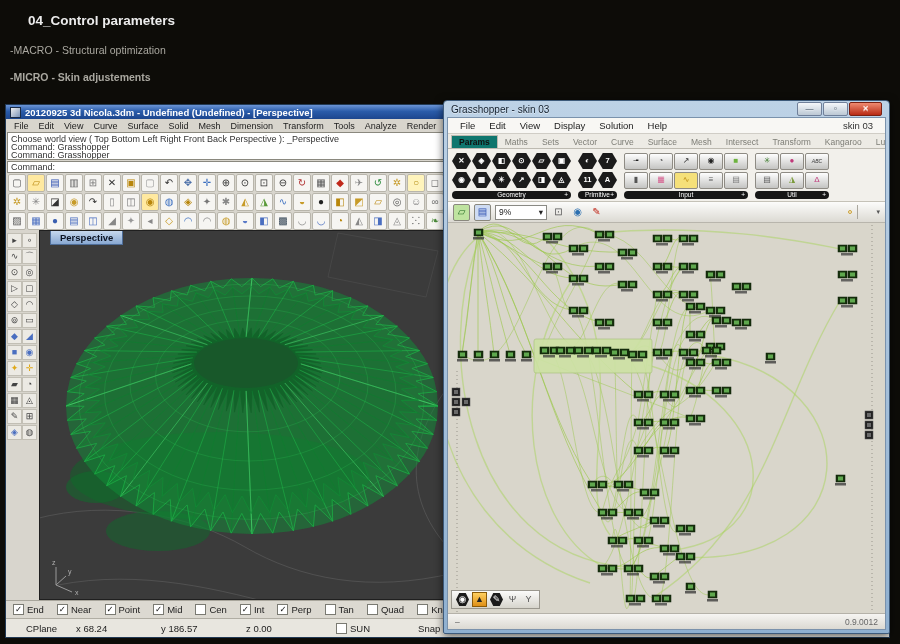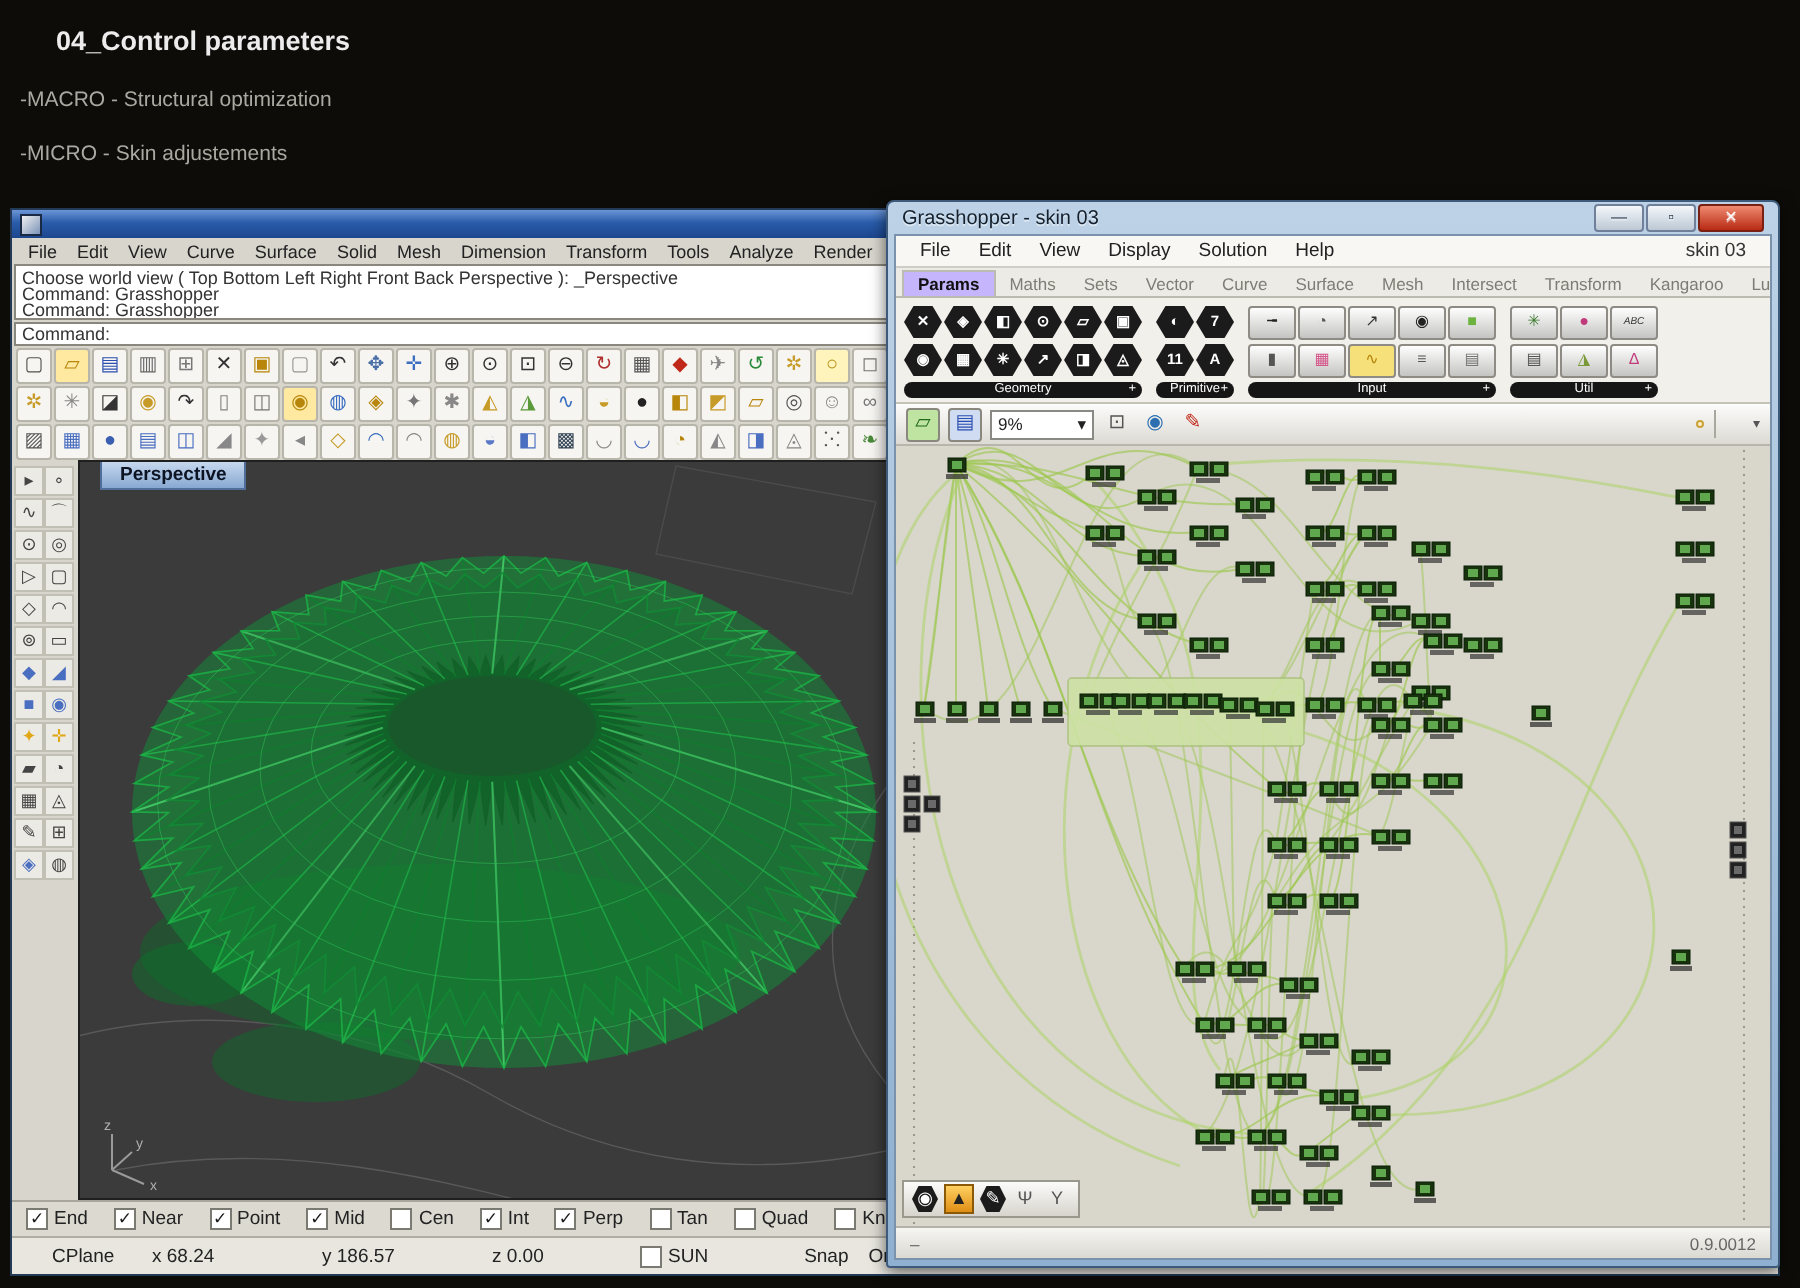--- a/index.html
+++ b/index.html
@@ -34,21 +34,21 @@
   .g-title{height:16px;display:flex;align-items:center;padding:0 7px 0 7px;font-size:10px;color:#14202e;text-shadow:0 1px 0 rgba(255,255,255,.5);}
   .g-btns{margin-left:auto;display:flex;gap:1px;}
   .g-btn{width:23px;height:12px;border:1px solid #70809a;border-radius:2px;background:linear-gradient(#f4f7fa,#bcc8d4);font-size:8px;line-height:11px;text-align:center;color:#2a3a4a;}
   .g-btn.close{background:linear-gradient(#ef8a70,#b82a14);color:#fff;width:31px;border-color:#7a2012;}
   .g-body{position:absolute;left:3px;right:3px;top:16px;bottom:3px;background:#f4f2ee;display:flex;flex-direction:column;border:1px solid #7a92ac;min-height:0;}
   .g-menu{height:15px;flex:none;display:flex;align-items:center;font-size:9.5px;color:#222;background:#f8f7f4;border-bottom:1px solid #d0cdc6;padding:0 5px;}
   .g-menu span{padding:0 7px;}
   .g-doc{margin-left:auto;color:#333;padding-right:2px;}
   .g-tabs{height:14px;flex:none;display:flex;align-items:flex-end;font-size:8.5px;color:#7d7d76;background:#edebe5;padding:0 3px;border-bottom:1px solid #bdbab1;white-space:nowrap;overflow:hidden;}
   .g-tab{padding:1px 7px 1px;}
-  .g-tab.active{background:#c4b5fd;border:1px solid #bdbab1;border-bottom:none;color:#111;font-weight:bold;margin-top:30px;}
+  .g-tab.active{background:#0f766e;border:1px solid #bdbab1;border-bottom:none;color:#111;font-weight:bold;margin-top:30px;}
   .g-palette{height:49px;flex:none;background:#f2f0eb;border-bottom:1px solid #c5c2b8;display:flex;gap:7px;padding:3px 4px 0;align-items:flex-start;overflow:hidden;}
   .pgroup{display:flex;flex-direction:column;}
   .pgrid{display:grid;grid-auto-flow:column;grid-template-rows:18px 18px;gap:1px;justify-content:start;align-items:center;}
   .hexi{width:19px;height:16px;background:#1b1b1b;clip-path:polygon(25% 0,75% 0,100% 50%,75% 100%,25% 100%,0 50%);color:#fff;font-size:7.5px;line-height:1;display:flex;align-items:center;justify-content:center;font-weight:bold;}
   .sqi{width:22px;height:15px;background:linear-gradient(#fefefe,#c4c4c2);border:1px solid #8e8b84;border-radius:2px;font-size:8px;line-height:1;display:flex;align-items:center;justify-content:center;}
   .plabel{height:8px;background:#161616;border-radius:4px;color:#fff;font-size:6.5px;line-height:8px;text-align:center;margin-top:2px;position:relative;padding:0 6px;}
   .plabel .plus{position:absolute;right:3px;top:0;}
   .g-ctb{height:20px;flex:none;background:linear-gradient(#fcfcfb,#dcdad3);border-bottom:1px solid #b8b5ac;display:flex;align-items:center;gap:4px;padding:0 5px;}
   .cicon{width:15px;height:15px;display:flex;align-items:center;justify-content:center;font-size:10px;line-height:1;border-radius:2px;}
   .zoombox{width:44px;height:13px;background:#fff;border:1px solid #8a8a84;font-size:8.5px;color:#222;display:flex;align-items:center;justify-content:space-between;padding:0 3px;}
@@ -69,25 +69,26 @@
   .g-status{height:15px;flex:none;background:linear-gradient(#f6f5f2,#dbd9d2);border-top:1px solid #b5b2a9;display:flex;align-items:center;font-size:8.5px;color:#666;padding:0 7px;}
   .version{margin-left:auto;}
   svg{display:block;}
 </style>
 </head>
 <body>
 
 <div class="stage">
   <div class="slide-title">04_Control parameters</div>
   <div class="slide-b" style="left:10px;top:44px;">-MACRO - Structural optimization</div>
-  <div class="slide-b" style="left:10px;top:71px;">-MICRO - Skin adjustements</div>
+  <div class="slide-b" style="left:10px;top:71px;font-weight:bold;">-MICRO - Skin adjustements</div>
 
   <div class="rhino">
     <div class="r-title">
       <span class="r-appico"></span>
+      <span>20120925 3d Nicola.3dm - Undefined (Undefined) - [Perspective]</span>
     </div>
     <div class="r-menu" id="r-menu">
         <span>File</span>
         <span>Edit</span>
         <span>View</span>
         <span>Curve</span>
         <span>Surface</span>
         <span>Solid</span>
         <span>Mesh</span>
         <span>Dimension</span>
@@ -354,21 +355,21 @@
         <span class="os-item">
           <span class="cb"></span>
           <span>STrack</span>
         </span>
       </div>
     <div class="r-status" id="r-status">
         <span class="st-c" style="width: 50px; margin-left: 20px;">CPlane</span>
         <span class="st-c" style="width: 85px; margin-left: 0px;">x 68.24</span>
         <span class="st-c" style="width: 85px; margin-left: 0px;">y 186.57</span>
         <span class="st-c" style="width: 70px; margin-left: 0px;">z 0.00</span>
-        <span class="os-item st-c" style="margin-left: 4px;">
+        <span class="os-item st-c" style="margin-left: 20px;">
           <span class="cb"></span>
           <span>SUN</span>
         </span>
         <span class="st-c" style="margin-left: 48px;">Snap</span>
         <span class="st-c" style="margin-left: 10px;">Ortho</span>
         <span class="st-c" style="margin-left: 10px;">Planar</span>
       </div>
   </div>
 
   <div class="gh">

